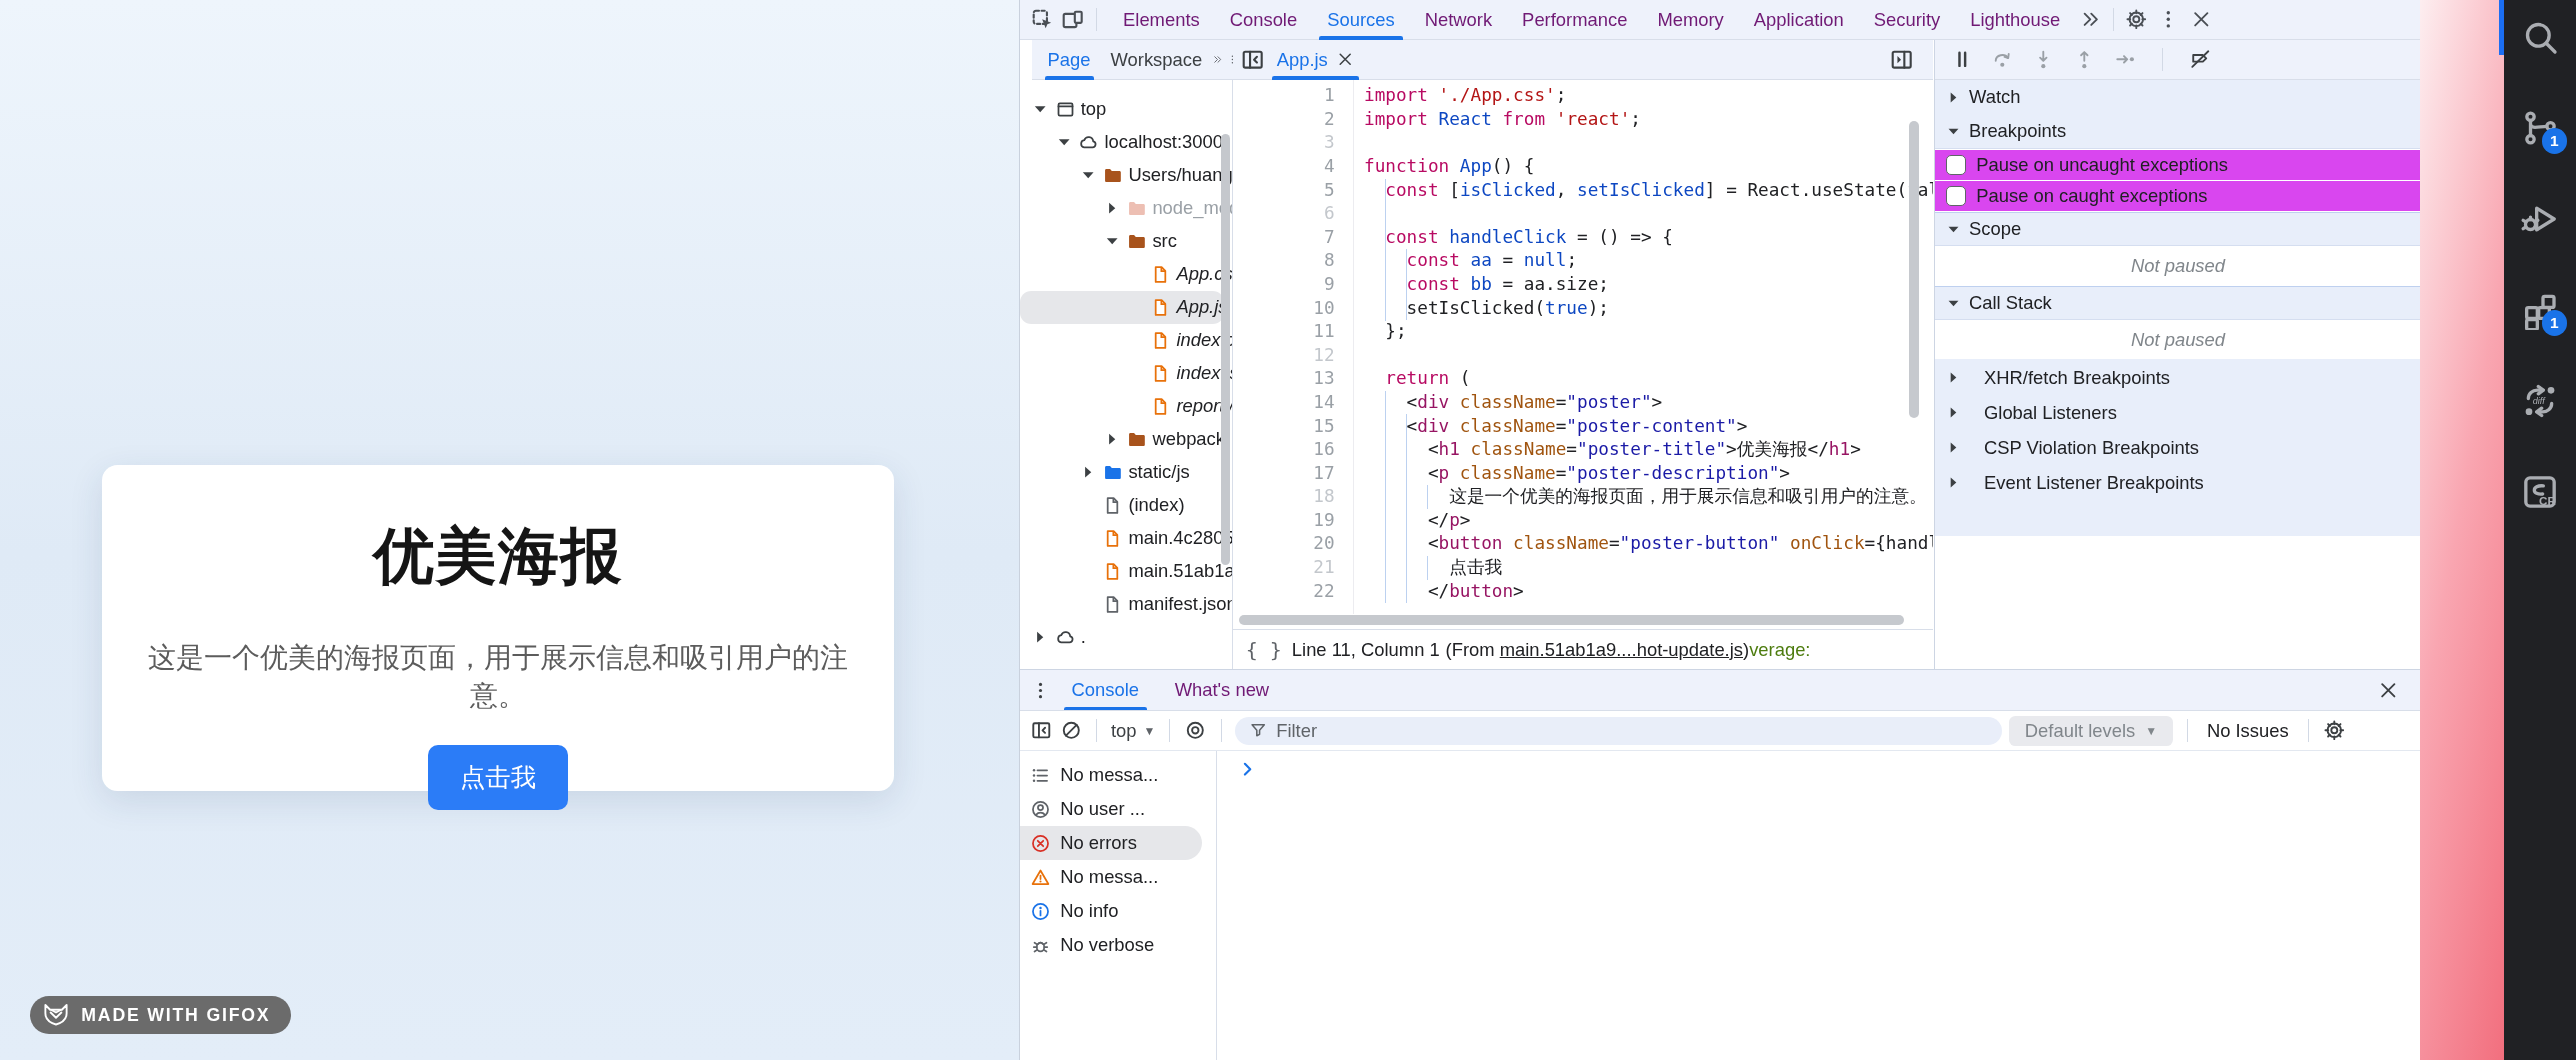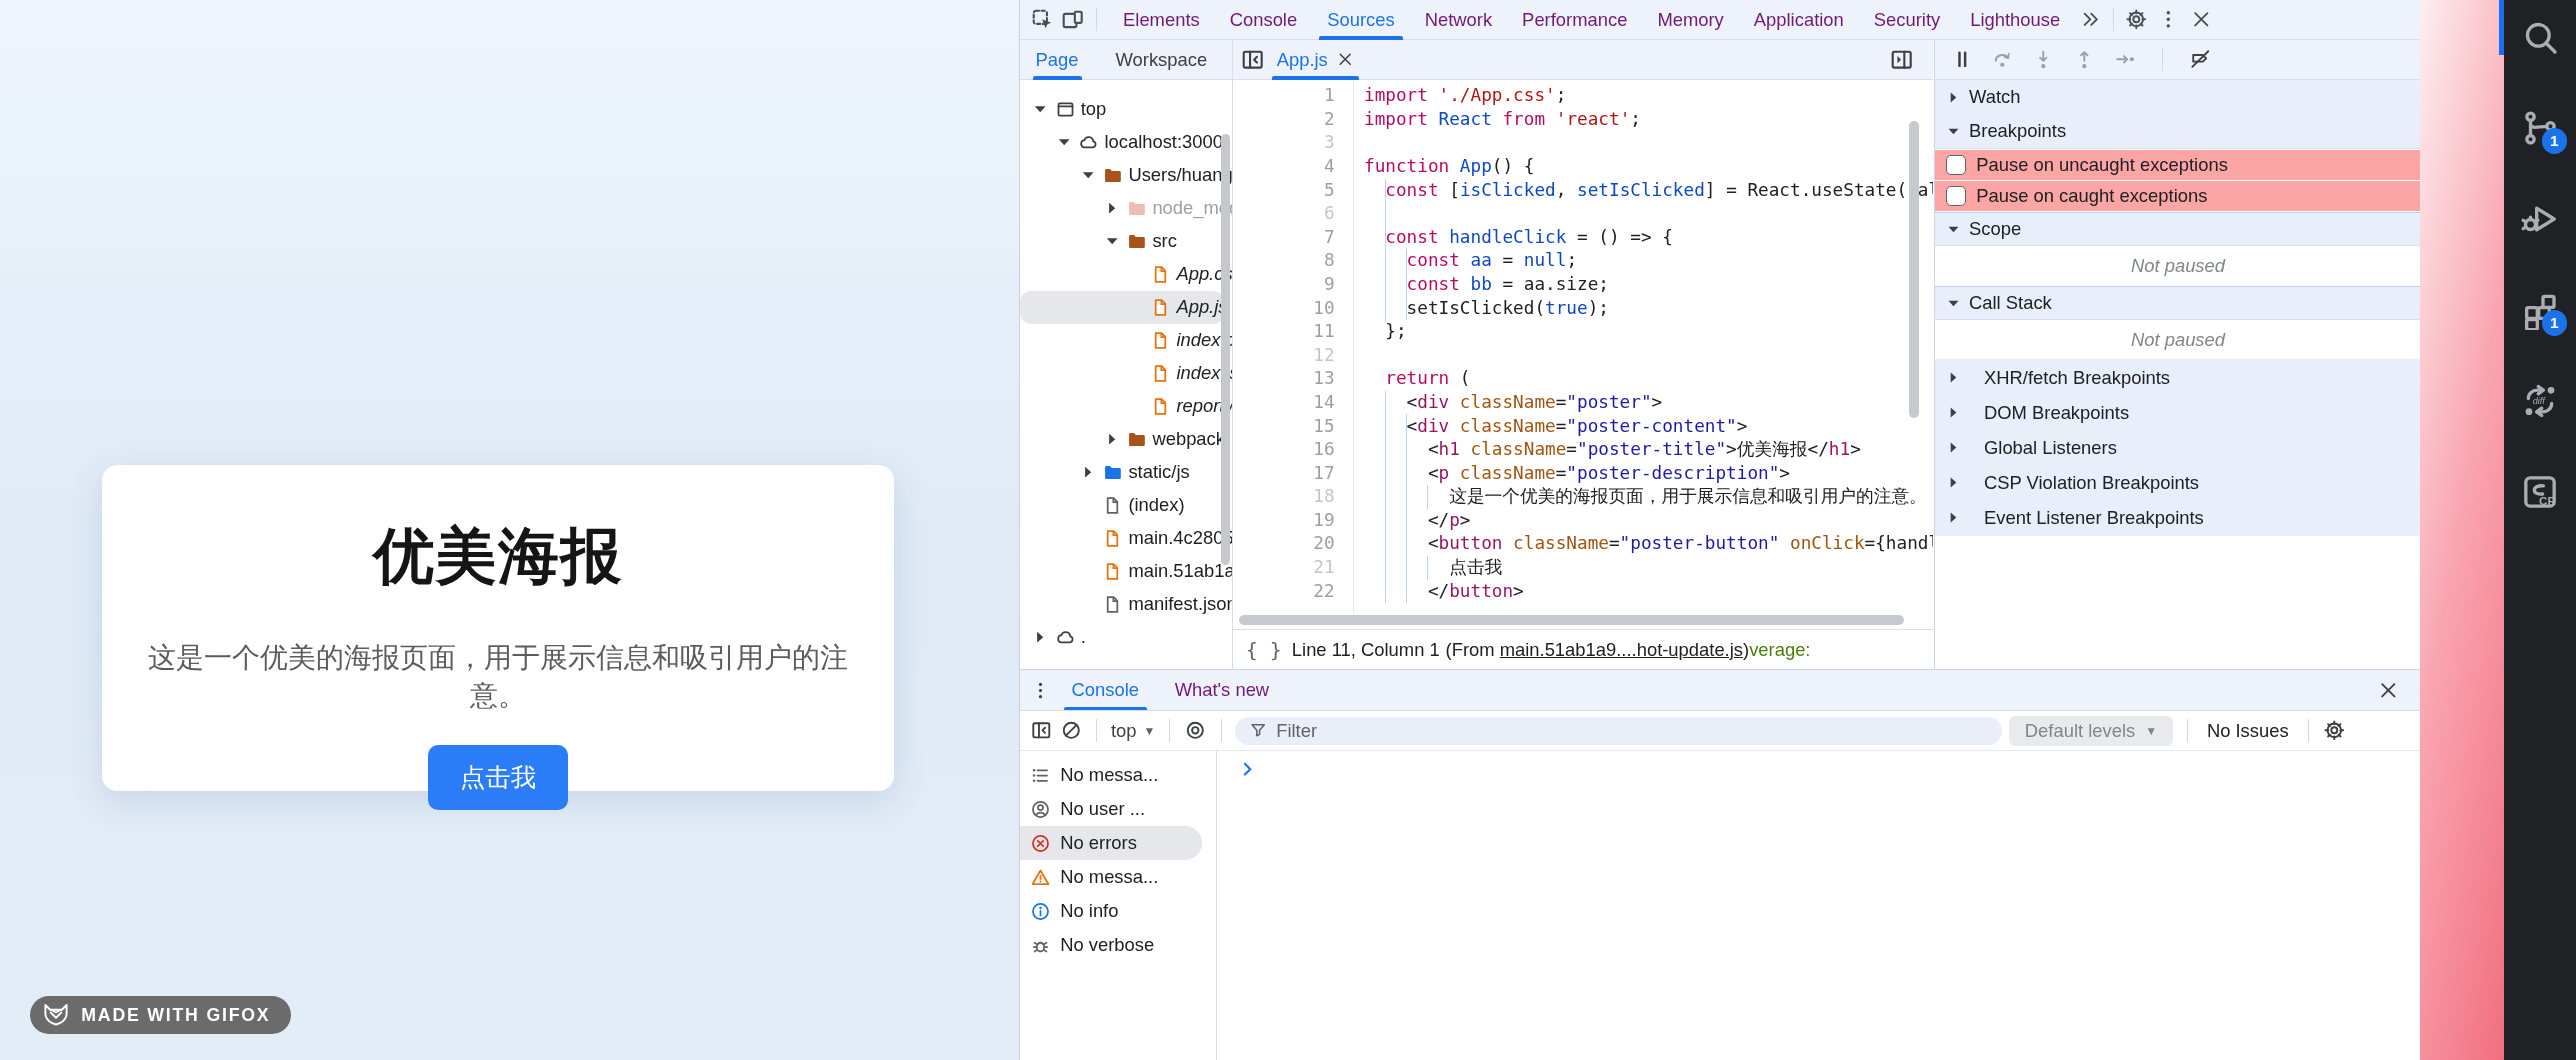--- a/index.html
+++ b/index.html
@@ -31,21 +31,21 @@
   .i36{width:25.4px;height:25.4px;} .i32{width:22.6px;height:22.6px;} .i30{width:21px;height:21px;}
   .vsep{width:0.7px;height:22.6px;background:#d2d9e5;margin:0 7px;}
   .dt-tab{padding:0 15px;height:40px;display:flex;align-items:center;position:relative;
           color:#701a75;cursor:pointer;white-space:nowrap;}
   .dt-tab.sel{color:#1a73e8;}
   .underline{position:absolute;left:7px;right:7px;bottom:0;height:3.5px;background:#1a73e8;border-radius:2.1px 2.1px 0 0;}
 
   
   .src-panel{position:absolute;left:0;top:40px;width:1401px;height:630px;}
   .navigator{position:absolute;left:0;top:0;width:213px;height:630px;background:#fff;border-right:0.7px solid #d8dee9;}
-  .nav-tabs{position:absolute;left:0;top:0;width:100%;height:40px;padding:0 5.6px;gap:17px;}
+  .nav-tabs{position:absolute;left:12px;top:0;width:100%;height:40px;padding:0 5.6px;gap:0;}
   .nav-tab{position:relative;height:40px;display:flex;align-items:center;padding:0 10px;color:#3c4043;}
   .nav-tab.sel{color:#1a73e8;}
   .tree{position:absolute;left:0;top:40px;width:100%;height:590px;overflow:hidden;padding-top:12.7px;}
   .trow{height:33px;display:flex;align-items:center;gap:5px;white-space:nowrap;cursor:pointer;}
   .trow .arr{width:18.4px;height:18.4px;flex:0 0 18.4px;color:#3c4043;}
   .trow .ticon{width:21px;height:21px;flex:0 0 21px;}
   .trow.sel{background:#e6e7ea;border-radius:11.3px;margin-right:8.5px;}
   .trow .lbl{font-size:18.4px;color:#202124;}
   .trow .lbl.it{font-style:italic;}
   .trow .lbl.dim{color:#9aa0a6;}
@@ -74,21 +74,21 @@
   .coverage{color:#4d7c0f;}
 
   .debugpane{position:absolute;left:914px;top:0;width:487px;height:630px;background:#fff;border-left:0.7px solid #cdd5e3;}
   .dbg-toolbar{position:absolute;left:0;top:0;width:100%;height:40px;padding:0 15.5px;gap:18.4px;}
   .dbg-toolbar .dis{color:#9aa0a6;}
   .sect{position:absolute;left:0;width:100%;display:flex;align-items:center;gap:7px;padding:0 10px;
         background:#e8eefa;border-bottom:0.7px solid #d5def0;cursor:pointer;}
   .sect .arr{width:17px;height:17px;color:#3c4043;}
   .notpaused{position:absolute;left:0;width:100%;display:flex;align-items:center;justify-content:center;
              font-style:italic;color:#80868b;background:#fff;}
-  .cbrow{position:absolute;left:0;width:100%;display:flex;align-items:center;gap:10px;padding:0 11.3px;background:#fca5a5;}
+  .cbrow{position:absolute;left:0;width:100%;display:flex;align-items:center;gap:10px;padding:0 11.3px;background:#d946ef;}
   .cbox{width:20px;height:20px;border:1.8px solid #5f6368;border-radius:5px;background:#fff;flex:0 0 20px;}
   .collapsed-list{position:absolute;left:0;top:319px;width:100%;height:177px;background:#e8eefa;padding-top:1.4px;}
   .crow{height:35px;display:flex;align-items:center;gap:22px;padding:0 10px;cursor:pointer;}
   .crow .arr{width:17px;height:17px;color:#3c4043;}
 
   
   .drawer{position:absolute;left:0;top:669px;width:1401px;height:391px;background:#fff;border-top:0.7px solid #cdd5e3;}
   .drawer-tabs{position:absolute;left:0;top:0;width:100%;height:41px;padding:0 10px;gap:5.6px;}
   .drawer-close{position:absolute;right:21px;top:9.2px;}
   .drawer-toolbar{position:absolute;left:0;top:41px;width:100%;height:40px;background:#fff;
@@ -577,28 +577,20 @@
                 </svg>
               </span>
               <span>XHR/fetch Breakpoints</span>
             </div>
             <div class="crow">
               <span class="arr ico">
                 <svg viewBox="0 0 24 24">
                   <path d="M8 5l8 7-8 7z" fill="currentColor"></path>
                 </svg>
               </span>
-              <span>DOM Breakpoints</span>
-            </div>
-            <div class="crow">
-              <span class="arr ico">
-                <svg viewBox="0 0 24 24">
-                  <path d="M8 5l8 7-8 7z" fill="currentColor"></path>
-                </svg>
-              </span>
               <span>Global Listeners</span>
             </div>
             <div class="crow">
               <span class="arr ico">
                 <svg viewBox="0 0 24 24">
                   <path d="M8 5l8 7-8 7z" fill="currentColor"></path>
                 </svg>
               </span>
               <span>CSP Violation Breakpoints</span>
             </div>

